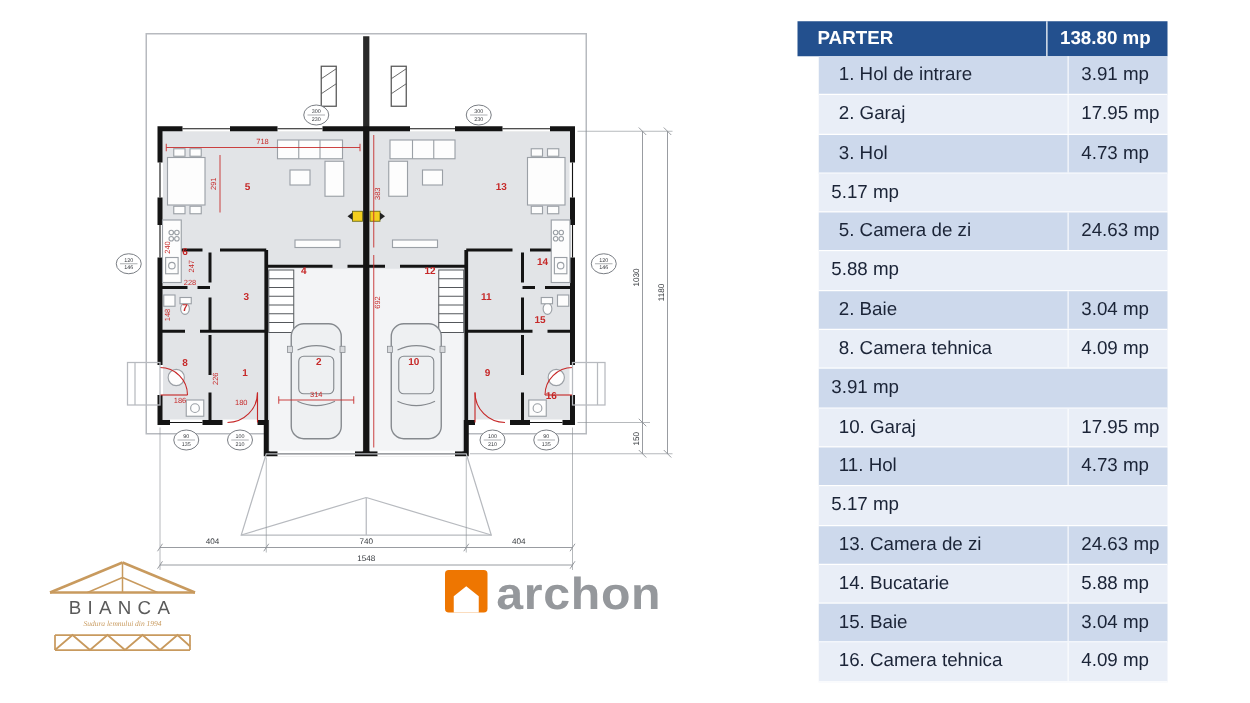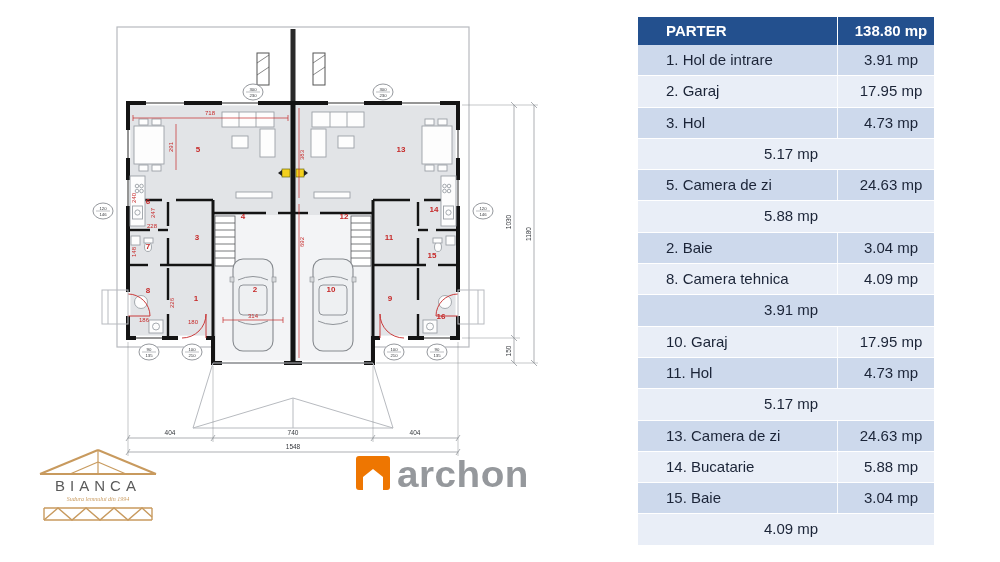--- a/index.html
+++ b/index.html
@@ -12,24 +12,24 @@
   .dim{font:6.5px "Liberation Sans",sans-serif;fill:#35383d;}
   .mark{font:4.3px "Liberation Sans",sans-serif;fill:#35383d;}
   .red-num{font:bold 8px "Liberation Sans",sans-serif;fill:var(--accent-red,#c62828);}
   .red-dim{font:6px "Liberation Sans",sans-serif;fill:var(--accent-red,#c62828);}
   .bianca-title{font:500 15px "Liberation Sans",sans-serif;fill:#5a5a5a;letter-spacing:5px;}
   .bianca-sub{font:italic 6px "Liberation Serif",serif;fill:var(--logo-tan,#c89a5e);}
   .archon-word{font:bold 36px "Liberation Sans",sans-serif;fill:#95989c;letter-spacing:.5px;}
   
   .table{position:absolute;left:638px;top:17px;width:296px;}
   .thead{display:flex;background:var(--header-bg,#23508e);color:#fff;font-weight:bold;font-size:15px;height:28px;line-height:28px;}
-  .c1{width:200px;padding-left:28px;box-sizing:border-box;white-space:nowrap;overflow:hidden;}
-  .c2{flex:1;padding-left:10px;white-space:nowrap;text-align:center;}
+  .c1{width:200px;padding-left:16px;box-sizing:border-box;white-space:nowrap;overflow:hidden;}
+  .c2{flex:1;padding-left:10px;white-space:nowrap;}
   .thead .c1{border-right:1px solid #fff;}
-  .trow{display:flex;font-size:15px;height:30.3px;line-height:30.3px;color:#1b2437;border-bottom:1px solid #fff;}
+  .trow{display:flex;font-size:15px;height:30.3px;line-height:30.3px;color:#1b2437;border-bottom:1px solid #fff;margin-left:17px;}
   .trow .c1{border-right:1px solid rgba(255,255,255,.85);}
   .tbody .trow:nth-child(odd){background:var(--row-odd,#cdd9ec);}
   .tbody .trow:nth-child(even){background:var(--row-even,#e9eef7);}
 </style>
 </head>
 <body>
 
 <svg id="plan-svg" width="635" height="562" viewBox="0 0 635 562" xmlns="http://www.w3.org/2000/svg">
   <defs>
     <g id="car">
@@ -440,16 +440,17 @@
       </div>
     <div class="trow">
         <div class="c1">14. Bucatarie</div>
         <div class="c2">5.88 mp</div>
       </div>
     <div class="trow">
         <div class="c1">15. Baie</div>
         <div class="c2">3.04 mp</div>
       </div>
     <div class="trow">
+        <div class="c1">16. Camera tehnica</div>
         <div class="c2">4.09 mp</div>
       </div>
   </div>
 </div>
 
 </body></html>

